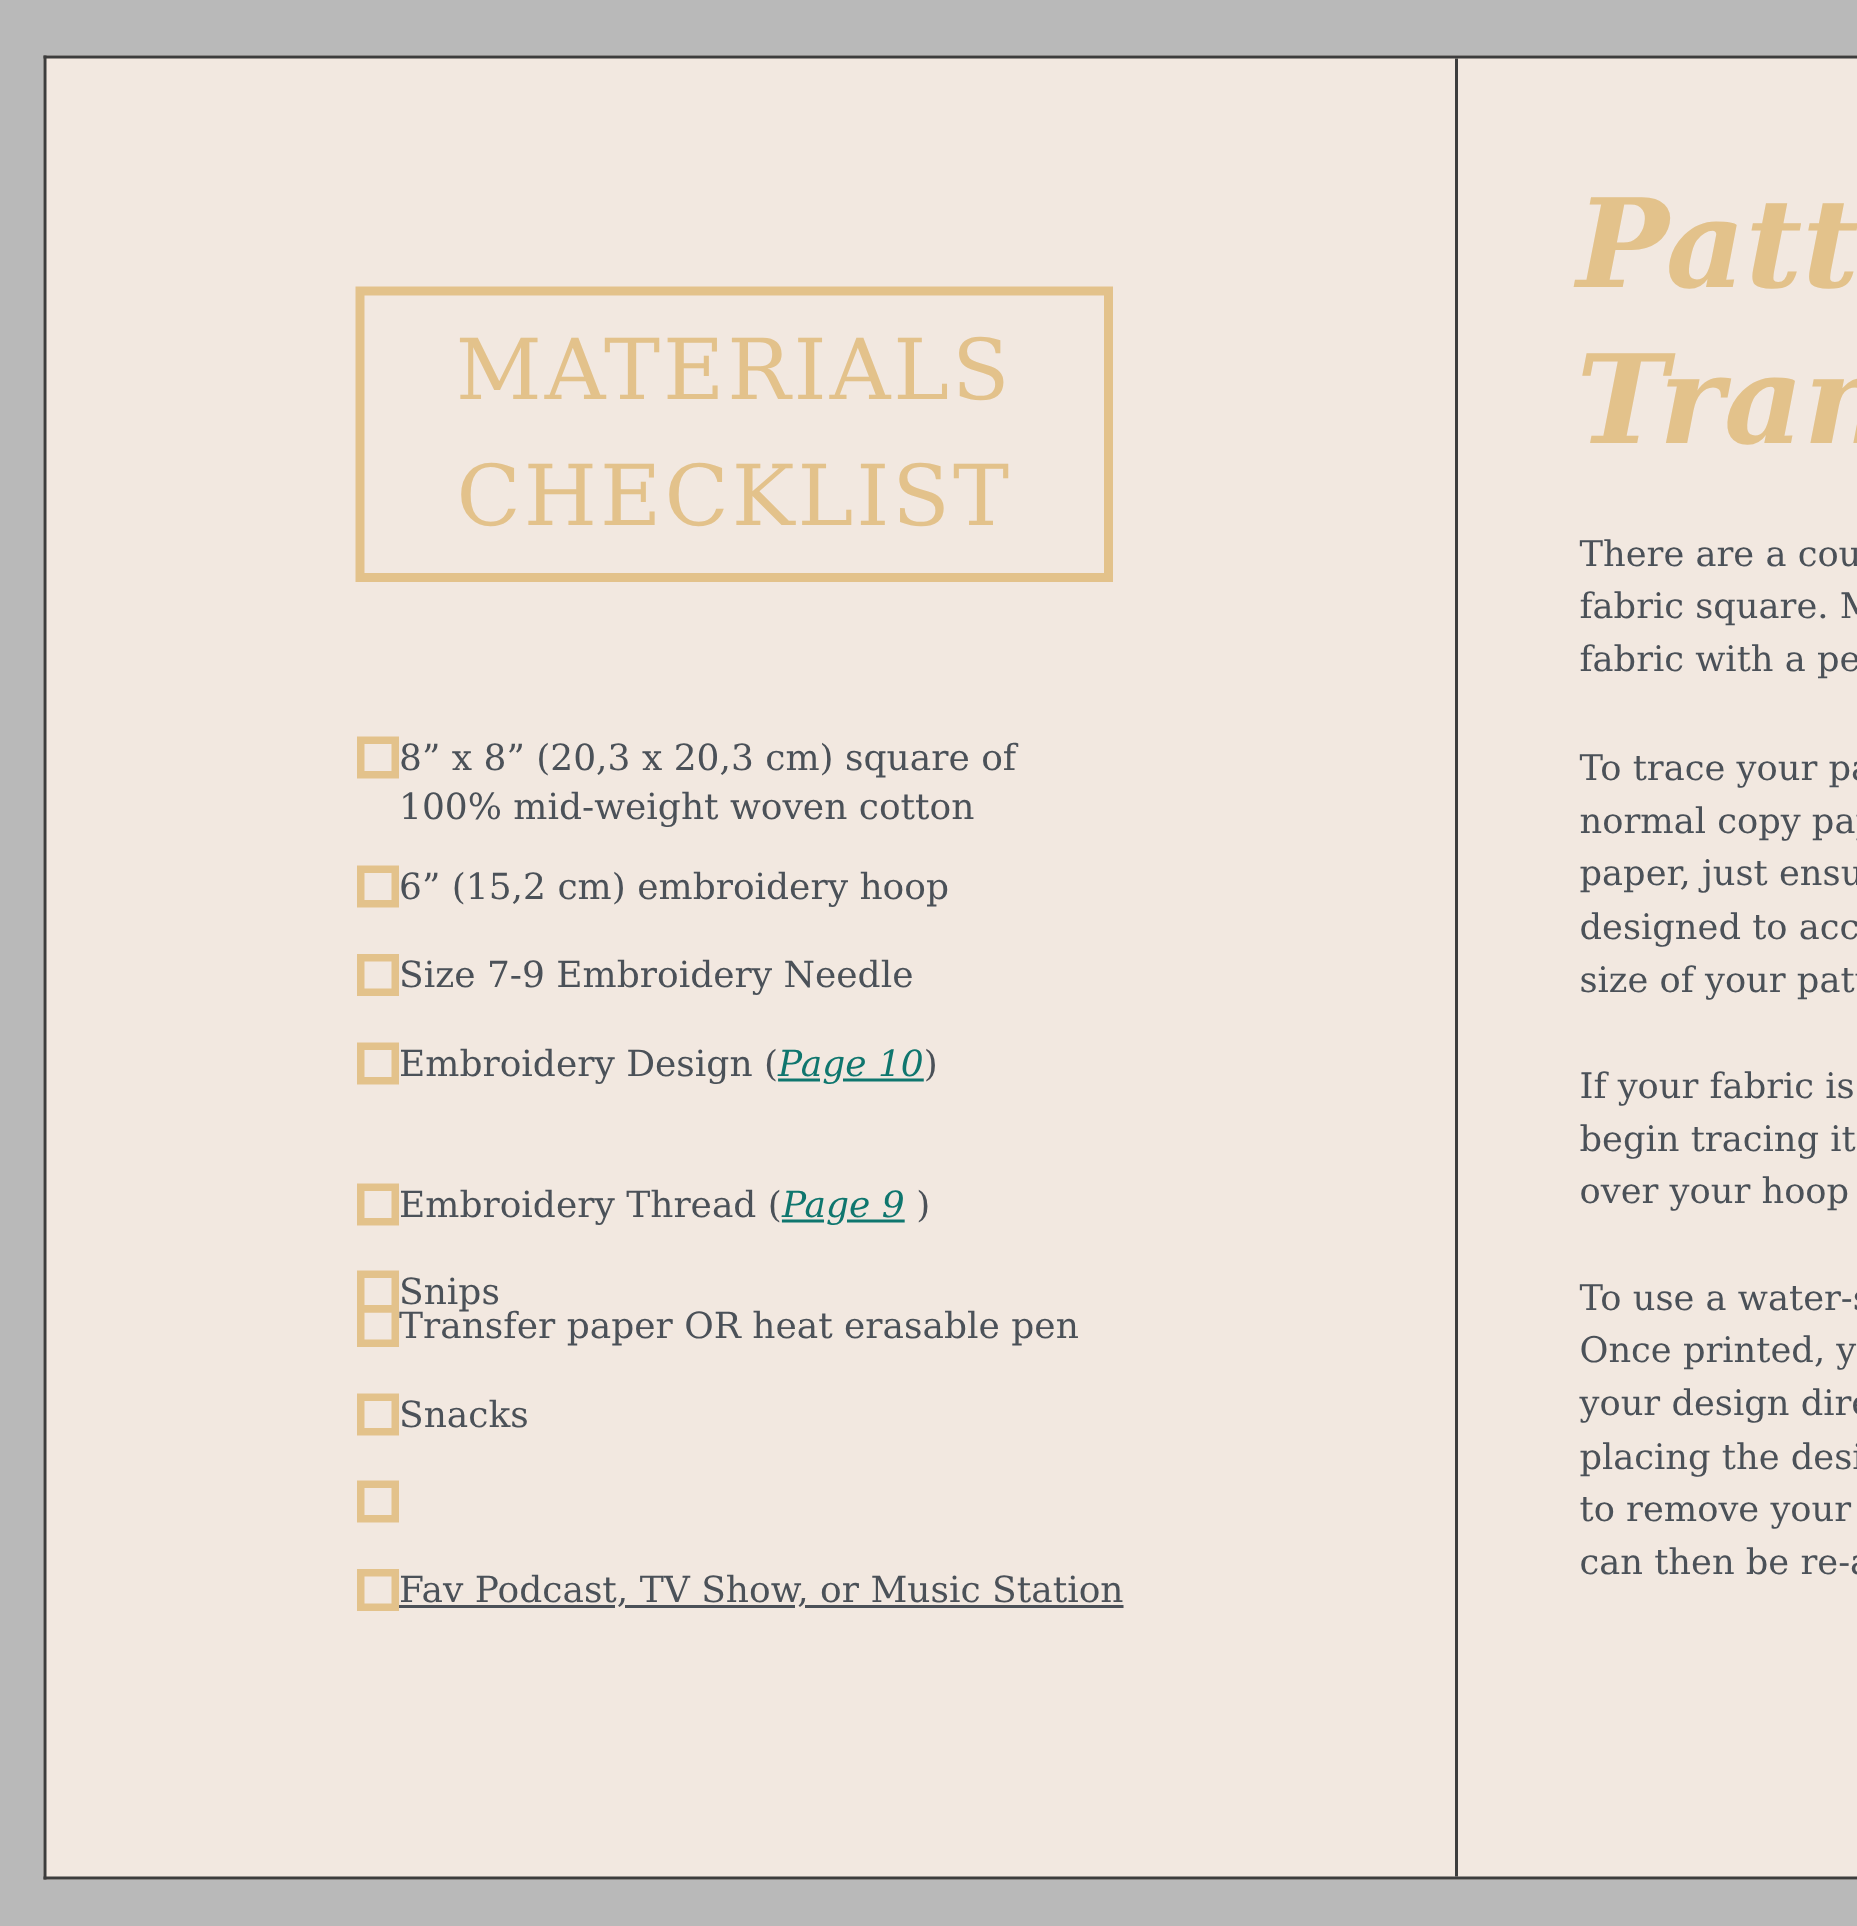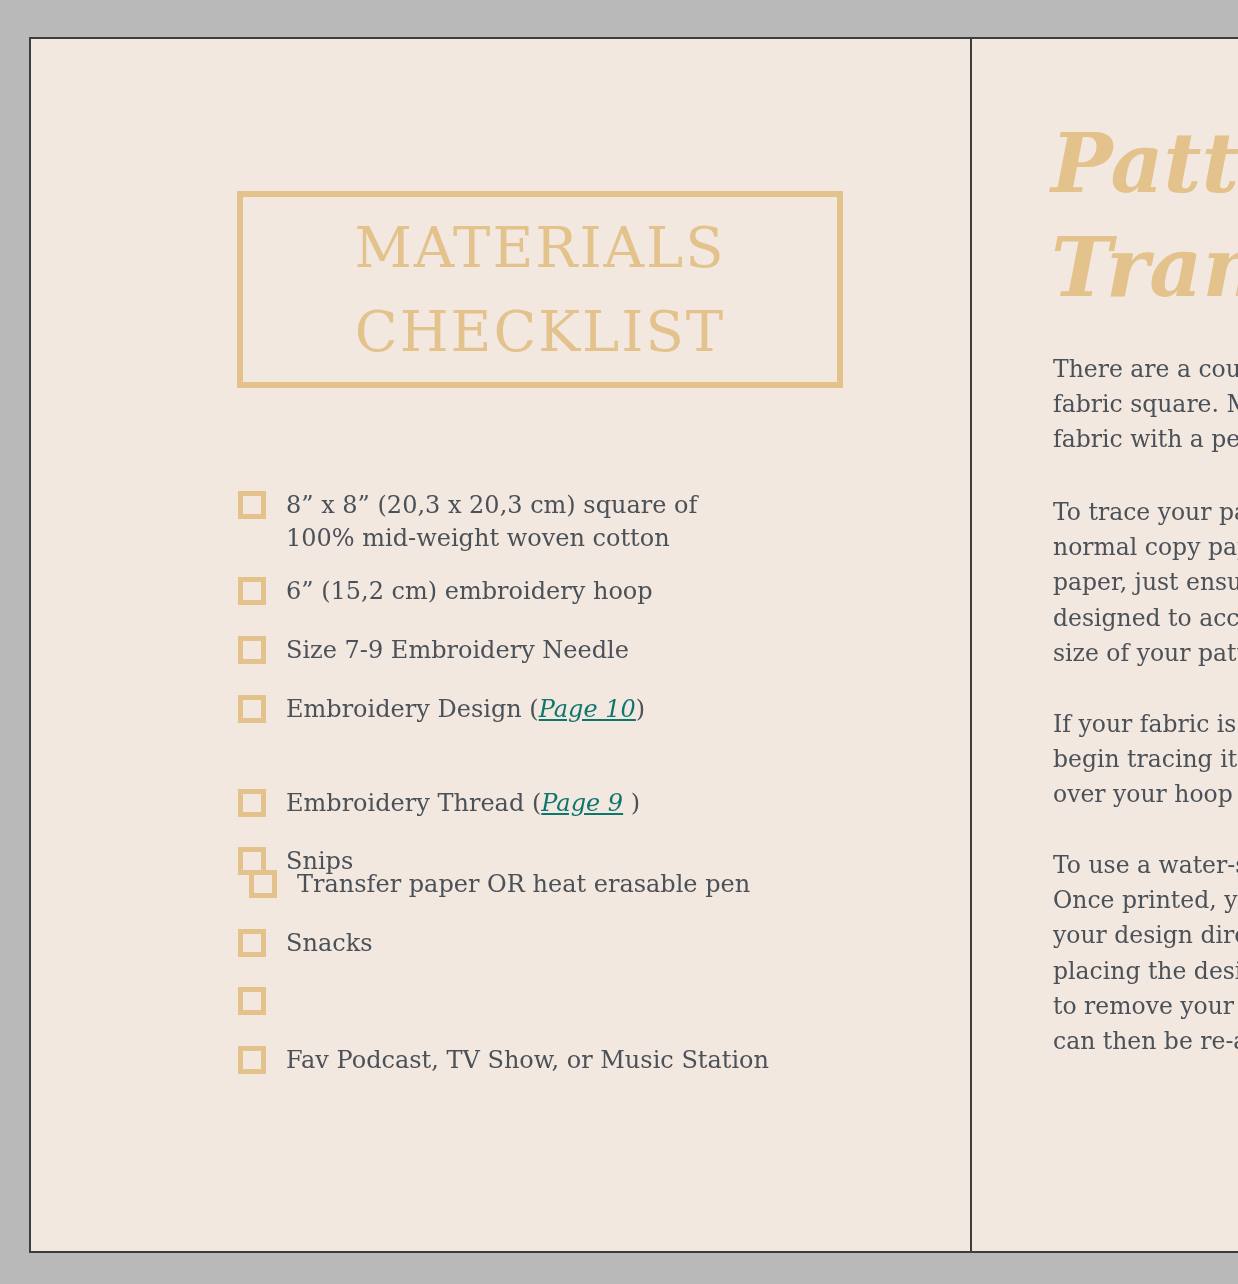--- a/index.html
+++ b/index.html
@@ -13,32 +13,32 @@
     border:2px solid #3d3d3d; border-right:none;
   }
   .page-divider {
     position:absolute; left:939px; top:0; bottom:0; width:2px;
     background:#3d3d3d;
   }
 
   
   .title-box {
     position:absolute; left:206px; top:152px;
-    width:606px; height:197px;
+    width:505px; height:197px;
     border:6px solid #e3c28b;
     color:#e3c28b;
     display:flex; flex-direction:column; align-items:center; justify-content:center;
     text-align:center;
   }
   .title-box .line {
     font-size:56px; line-height:84px; letter-spacing:2px; font-weight:400;
   }
 
   .check-item {
-    position:absolute; display:flex; gap:20px; align-items:flex-start;
+    position:absolute; display:flex; gap:0; align-items:flex-start;
     color:#4b5158; font-size:24px; line-height:33px;
   }
   .checkbox {
     flex:0 0 auto; width:28px; height:28px;
     border:5px solid #e3c28b; background:transparent; margin-top:2px;
     cursor:pointer;
   }
   .item-text { white-space:nowrap; }
   .item-text.wrap { white-space:normal; }
   .page-link {
@@ -97,35 +97,35 @@
   <div class="check-item" style="left:207px; top:712px;margin-top:36px;">
     <div class="checkbox"></div>
     <div class="item-text"><span>Embroidery Thread (</span><span class="page-link">Page 9</span><span> )</span></div>
   </div>
 
   <div class="check-item" style="left:207px; top:770px;margin-top:36px;">
     <div class="checkbox"></div>
     <div class="item-text">Snips</div>
   </div>
 
-  <div class="check-item" style="left:218px; top:829px;">
+  <div class="check-item" style="left:207px; top:829px;">
     <div class="checkbox"></div>
     <div class="item-text">Transfer paper OR heat erasable pen</div>
   </div>
 
   <div class="check-item" style="left:207px; top:888px;">
     <div class="checkbox"></div>
     <div class="item-text">Snacks</div>
   </div>
 
   <div class="check-item" style="left:207px; top:946px;">
     <div class="checkbox"></div>
   </div>
 
-  <div class="check-item" style="left:207px; top:1005px;">
+  <div class="check-item" style="left:207px; top:1005px;text-decoration:underline;">
     <div class="checkbox"></div>
     <div class="item-text">Fav Podcast, TV Show, or Music Station</div>
   </div>
 
   <div class="page-divider"></div>
 
   <div class="pt-title">
     <div>Pattern</div>
     <div>Transfer</div>
   </div>

